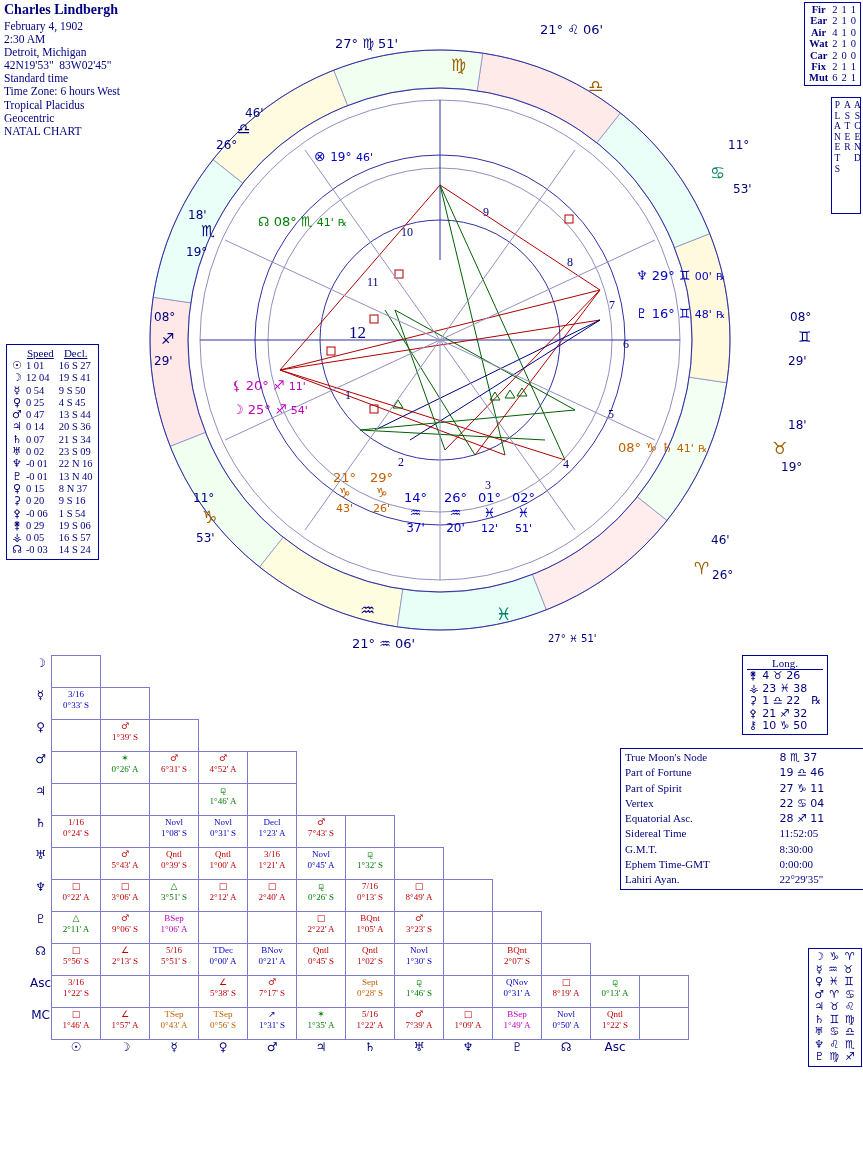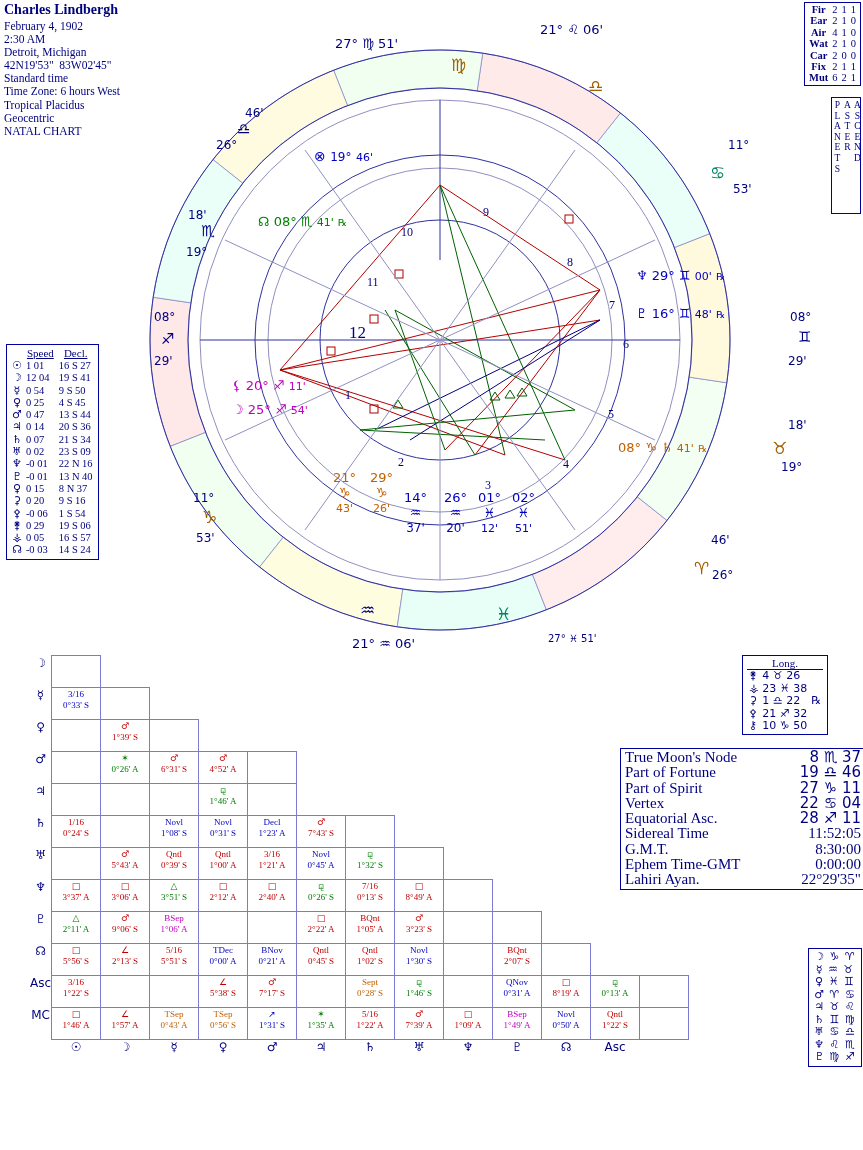--- a/index.html
+++ b/index.html
@@ -34,23 +34,23 @@
   .cellwrap{display:block;text-align:center;line-height:10.5px;padding-top:1px;}
   .cellwrap .t1{display:block;}
   .cellwrap .t2{display:block;}
   
   #long-box{left:742px;top:655px;border:1px solid #0000a0;background:#fff;padding:1px 4px;}
   #long-box .hd{text-align:center;font-size:11px;color:#00007f;border-bottom:1px solid #0000a0;}
   #long-box table{border-collapse:collapse;font-size:11px;color:#00007f;}
   #long-box td{padding:0 2px;line-height:12.6px;white-space:pre;}
   
   #info-box{left:620px;top:748px;width:238px;border:1px solid #0000a0;background:#fff;padding:1px 3px;}
-  #info-box table{border-collapse:collapse;font-size:15px;color:#00007f;width:100%;}
+  #info-box table{border-collapse:collapse;font-size:11px;color:#00007f;width:100%;}
   #info-box td{line-height:13.3px;white-space:pre;}
-  #info-box td.v{text-align:right;}
+  #info-box td.v{}
   
   #glyph-box{left:808px;top:948px;width:48px;border:1px solid #0000a0;background:#fff;padding:2px 2px;}
   #glyph-box div{font-family:"DejaVu Sans",sans-serif;font-size:11px;color:#00007f;line-height:12.5px;text-align:center;letter-spacing:1px;}
   
   #footer{left:0;top:1108px;width:863px;text-align:center;font-size:11.5px;color:#00007f;line-height:14px;}
   #footer .t{font-weight:normal;}
   .sym{font-family:"DejaVu Sans",sans-serif;}
 </style>
 </head>
 <body>
@@ -563,21 +563,21 @@
             </span>
           </td>
     <td></td>
     <td class="empty" colspan="5"></td>
   </tr>
   <tr>
     <td class="gl">♆</td>
     <td>
             <span class="cellwrap" style="color:#c00000">
               <span class="t1 sym">□</span>
-              <span class="t2">3°37'  A</span>
+              <span class="t2">0°22'  A</span>
             </span>
           </td>
     <td>
             <span class="cellwrap" style="color:#c00000">
               <span class="t1 sym">□</span>
               <span class="t2">3°06'  A</span>
             </span>
           </td>
     <td>
             <span class="cellwrap" style="color:#008000">

